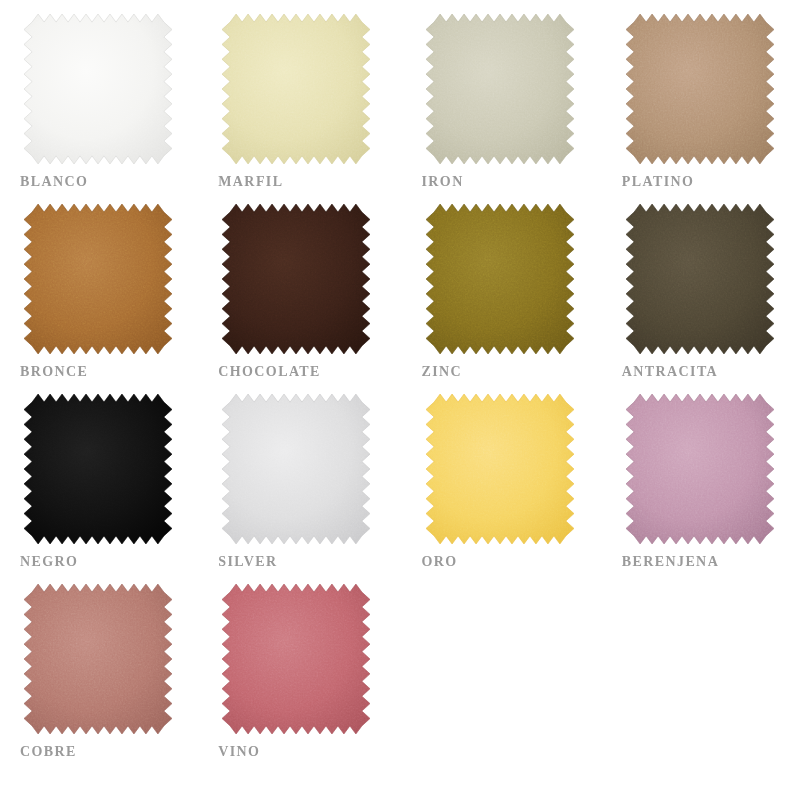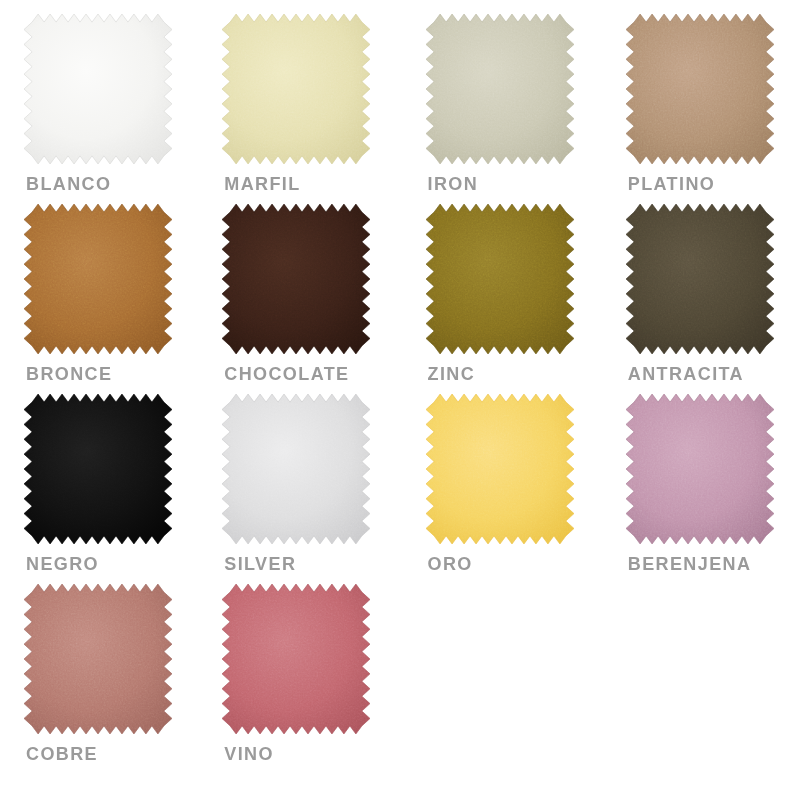--- a/index.html
+++ b/index.html
@@ -56,28 +56,28 @@
     margin-left: 12px;
   }
   .swatch-figure svg {
     display: block;
     width: 148px;
     height: 150px;
   }
 
   .swatch-label {
     margin-top: 10px;
-    margin-left: 14px;
-    font-size: 18px;
+    margin-left: 8px;
+    font-size: 14px;
     letter-spacing: 1.4px;
     font-weight: 700;
     color: #9a9a9a;
     text-transform: uppercase;
     white-space: nowrap;
-    font-family: Liberation Sans, sans-serif;
+    font-family: Liberation Serif, serif;
   }
 </style>
 </head>
 <body>
 
 <div id="swatch-grid">
     <div class="swatch-row">
       <div class="swatch-cell col-0">
         <div class="swatch-figure">
           <svg viewBox="0 0 146 148">

